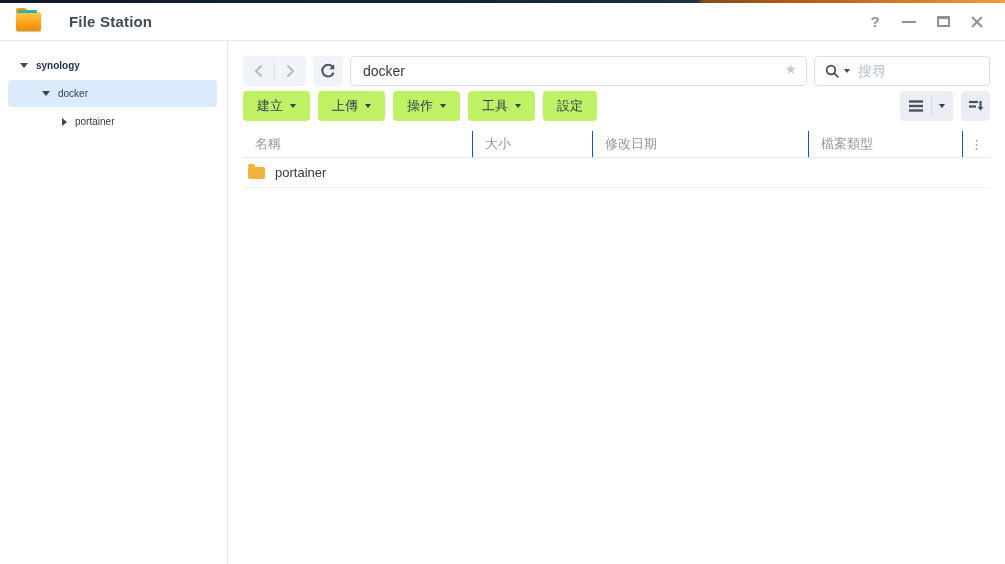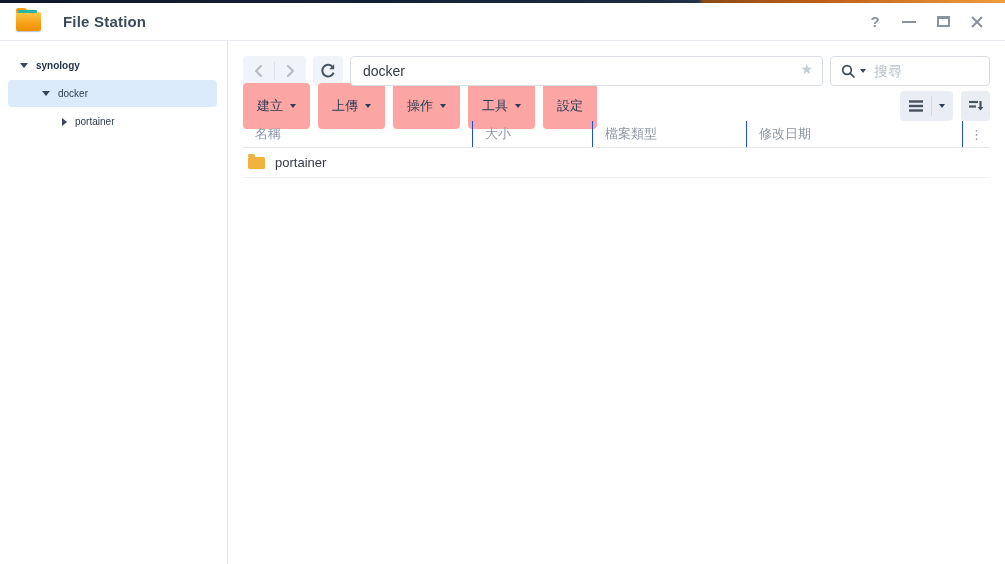--- a/index.html
+++ b/index.html
@@ -12,21 +12,21 @@
 
   
   .titlebar { height:38px; display:flex; align-items:center; padding:0 18px 0 16px;
     border-bottom:1px solid #e7eaee; background:#fff; }
   .app-folder { width:25px; height:19px; position:relative; border-radius:2px;
     background:linear-gradient(180deg,#ffc94d 0%,#f7a31b 55%,#ef8f00 100%); box-shadow:0 1px 1px rgba(0,0,0,.25); }
   .app-folder::before { content:""; position:absolute; top:-4px; left:0; width:11px; height:5px;
     background:#f2a01c; border-radius:2px 3px 0 0; }
   .app-folder::after { content:""; position:absolute; top:-2px; left:2px; width:19px; height:3px;
     background:#2bb5a0; border-radius:1px; }
-  .app-title { margin-left:22px; font-size:15px; font-weight:bold; color:#3d4b5c; letter-spacing:.2px; }
+  .app-title { margin-left:28px; font-size:15px; font-weight:bold; color:#3d4b5c; letter-spacing:.2px; }
   .win-controls { margin-left:auto; display:flex; align-items:center; gap:14px; color:#8a929c; }
   .win-btn { width:20px; height:20px; display:flex; align-items:center; justify-content:center; cursor:default; }
   .help-glyph { font-size:15px; font-weight:bold; }
   .icon-minimize { width:14px; height:2px; background:#8a929c; display:block; }
   .icon-maximize { width:13px; height:11px; border:2px solid #8a929c; border-top-width:3px; display:block; }
   .icon-close { position:relative; width:14px; height:14px; display:block; }
   .icon-close::before,.icon-close::after { content:""; position:absolute; left:0; top:6px; width:14px; height:2px; background:#8a929c; }
   .icon-close::before { transform:rotate(45deg); }
   .icon-close::after { transform:rotate(-45deg); }
 
@@ -51,44 +51,44 @@
   .nav-group { display:flex; align-items:center; background:#f0f3f7; border-radius:4px; overflow:hidden; }
   .nav-btn { width:31px; height:30px; display:flex; align-items:center; justify-content:center; }
   .nav-divider { width:1px; height:18px; background:#dbe0e6; }
   .btn-refresh { width:30px; height:30px; background:#f0f3f7; border-radius:4px;
     display:flex; align-items:center; justify-content:center; }
   .path-wrap { flex:1; position:relative; }
   .path-input { width:100%; height:30px; border:1px solid #d9dee4; border-radius:4px;
     padding:0 32px 0 12px; font-size:14px; color:#333a44; outline:none;
     font-family:"Liberation Sans","DejaVu Sans",sans-serif; }
   .star { position:absolute; right:10px; top:5px; font-size:14px; color:#c4ccd5; }
-  .search-box { width:160px; height:30px; border:1px solid #d9dee4; border-radius:4px;
+  .search-box { width:176px; height:30px; border:1px solid #d9dee4; border-radius:4px;
     display:flex; align-items:center; padding:0 8px 0 10px; gap:4px; background:#fff; }
   .search-caret { width:0; height:0; border-left:3.5px solid transparent; border-right:3.5px solid transparent;
     border-top:4px solid #3f4a57; margin-right:4px; }
   .search-input { border:none; outline:none; flex:1; min-width:0; font-size:14px; color:#333a44;
     font-family:"Liberation Sans","DejaVu Sans",sans-serif; }
   .search-input::placeholder { color:#b8c0c9; }
 
   
   .toolbar2 { margin-top:5px; display:flex; gap:8px; align-items:center; height:30px; flex:0 0 auto; }
-  .tbtn { background:#fca5a5; border:none; border-radius:4px; height:46px; padding:0 14px;
+  .tbtn { background:#bef264; border:none; border-radius:4px; height:30px; padding:0 14px;
     display:flex; align-items:center; gap:7px; font-size:13px; color:#2e3d52; cursor:default;
     font-family:"Liberation Sans","DejaVu Sans",sans-serif; }
   .tbtn-caret { width:0; height:0; border-left:3.5px solid transparent; border-right:3.5px solid transparent;
     border-top:4px solid #2e3d52; }
   .tb-spacer { flex:1; }
   .view-btn { background:#eaeef4; border-radius:4px; height:30px; display:flex; align-items:center;
     padding:0 8px; gap:7px; }
   .view-divider { width:1px; height:20px; background:#d5dae1; }
   .sort-btn { background:#eaeef4; border-radius:4px; height:30px; width:29px;
     display:flex; align-items:center; justify-content:center; }
 
   
-  .table-header { height:27px; display:flex; align-items:center;
+  .table-header { margin-top:10px; height:27px; display:flex; align-items:center;
     border-bottom:1px solid #e4e8ec; color:#8c96a2; font-size:13px; flex:0 0 auto; }
   .hcell { display:flex; align-items:center; height:100%; padding-left:12px; }
   .hcell + .hcell { border-left:1px solid #1d4ed8; }
   .col-name { flex:1; }
   .col-size { width:120px; flex:0 0 auto; }
   .col-type { width:154px; flex:0 0 auto; }
   .col-date { width:216px; flex:0 0 auto; }
   .col-menu { width:28px; flex:0 0 auto; justify-content:center; padding-left:0; }
   .menu-glyph { font-size:13px; color:#8c96a2; letter-spacing:0; }
 
@@ -226,25 +226,25 @@
       </div>
     </div>
 
     <div class="table-header">
       <div class="hcell col-name">
           <span>名稱</span>
         </div>
       <div class="hcell col-size">
           <span>大小</span>
         </div>
+      <div class="hcell col-date">
+          <span>修改日期</span>
+        </div>
       <div class="hcell col-type">
           <span>檔案類型</span>
-        </div>
-      <div class="hcell col-date">
-          <span>修改日期</span>
         </div>
       <div class="hcell col-menu">
           <span class="menu-glyph">⋮</span>
         </div>
     </div>
 
     <div class="file-row">
       <div class="rcell col-name">
         <span class="folder-sm"></span>
         <span>portainer</span>

